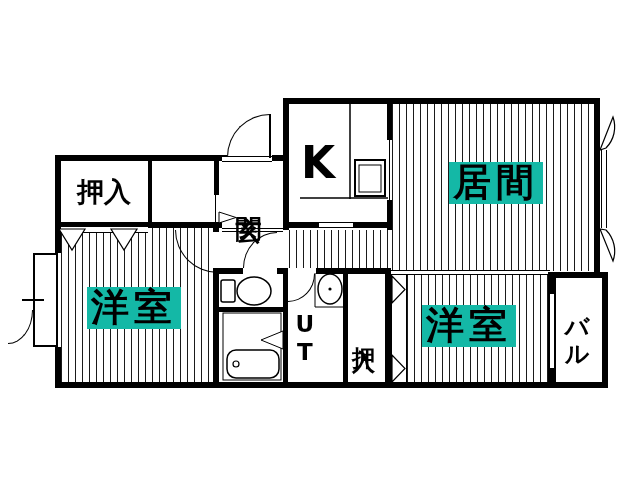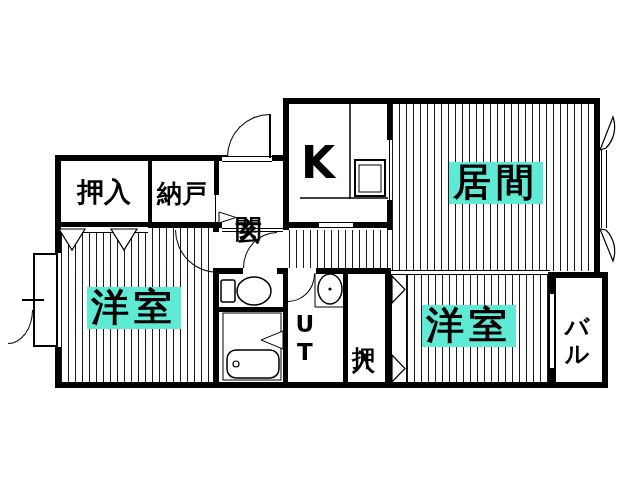--- a/index.html
+++ b/index.html
@@ -3,21 +3,21 @@
 <meta charset="utf-8">
 <style>
   html,body{margin:0;padding:0;background:#fff;}
   .plan{position:relative;width:640px;height:480px;background:#fff;overflow:hidden;
         font-family:"DejaVu Sans",sans-serif;}
   .w{position:absolute;background:#000;}
   .tl{position:absolute;background:#000;}
   .stripes{position:absolute;background:repeating-linear-gradient(90deg,#1a1a1a 0,#1a1a1a 1px,#fff 1px,#fff 7px);}
   .track-h{position:absolute;background:#fff;border-top:1px solid #000;border-bottom:1px solid #000;box-sizing:border-box;}
   .lbl{position:absolute;color:#000;font-weight:bold;text-align:center;line-height:1.04;white-space:nowrap;}
-  .lbl.onstripe{background:#5eead4;padding:1px 4px;}
+  .lbl.onstripe{background:#14b8a6;padding:1px 4px;}
   .vert{writing-mode:vertical-rl;text-orientation:upright;letter-spacing:2px;}
   .arc{position:absolute;box-sizing:border-box;}
   .arc.tl-q{border-top:1.5px solid #000;border-left:1.5px solid #000;border-top-left-radius:100% 100%;}
   .arc.bl-q{border-bottom:1.5px solid #000;border-left:1.5px solid #000;border-bottom-left-radius:100% 100%;}
   .arc.br-q{border-bottom:1.5px solid #000;border-right:1.5px solid #000;border-bottom-right-radius:100% 100%;}
   .bay{position:absolute;background:#fff;border:2px solid #000;box-sizing:border-box;}
   svg.overlay{position:absolute;left:0;top:0;width:640px;height:480px;}
 </style>
 </head>
 <body>
@@ -124,21 +124,20 @@
       <polygon points="392,355 392,382 405,368.5"></polygon>
     </g>
 
     <g fill="#fff" stroke="#000" stroke-width="1.2">
       <path d="M600,150 L613,117 A30,30 0 0 1 606,148 Z"></path>
       <path d="M600,229 L613,261 A30,30 0 0 0 606,230 Z"></path>
     </g>
   </svg>
 
   <div class="lbl" style="left:60px;top:178px;width:88px;font-size:27px;">押入</div>
-  <div class="lbl" style="left:150px;top:181px;width:64px;font-size:25px;">納戸</div>
   <div class="lbl vert" style="left:235px;top:164px;height:66px;font-size:26px;">玄関</div>
   <div class="lbl" style="left:293px;top:140px;width:50px;font-size:44px;">K</div>
   <div class="lbl onstripe" style="left:449px;top:162px;font-size:38px;letter-spacing:5px;">居間</div>
   <div class="lbl onstripe" style="left:87px;top:287px;font-size:38px;letter-spacing:5px;">洋室</div>
   <div class="lbl vert" style="left:292px;top:311px;height:50px;font-size:23px;">UT</div>
   <div class="lbl vert" style="left:351px;top:299px;height:64px;font-size:23px;">押入</div>
   <div class="lbl onstripe" style="left:422px;top:305px;font-size:38px;letter-spacing:5px;">洋室</div>
   <div class="lbl vert" style="left:564px;top:300px;height:58px;font-size:24px;">バル</div>
 
 </div>

